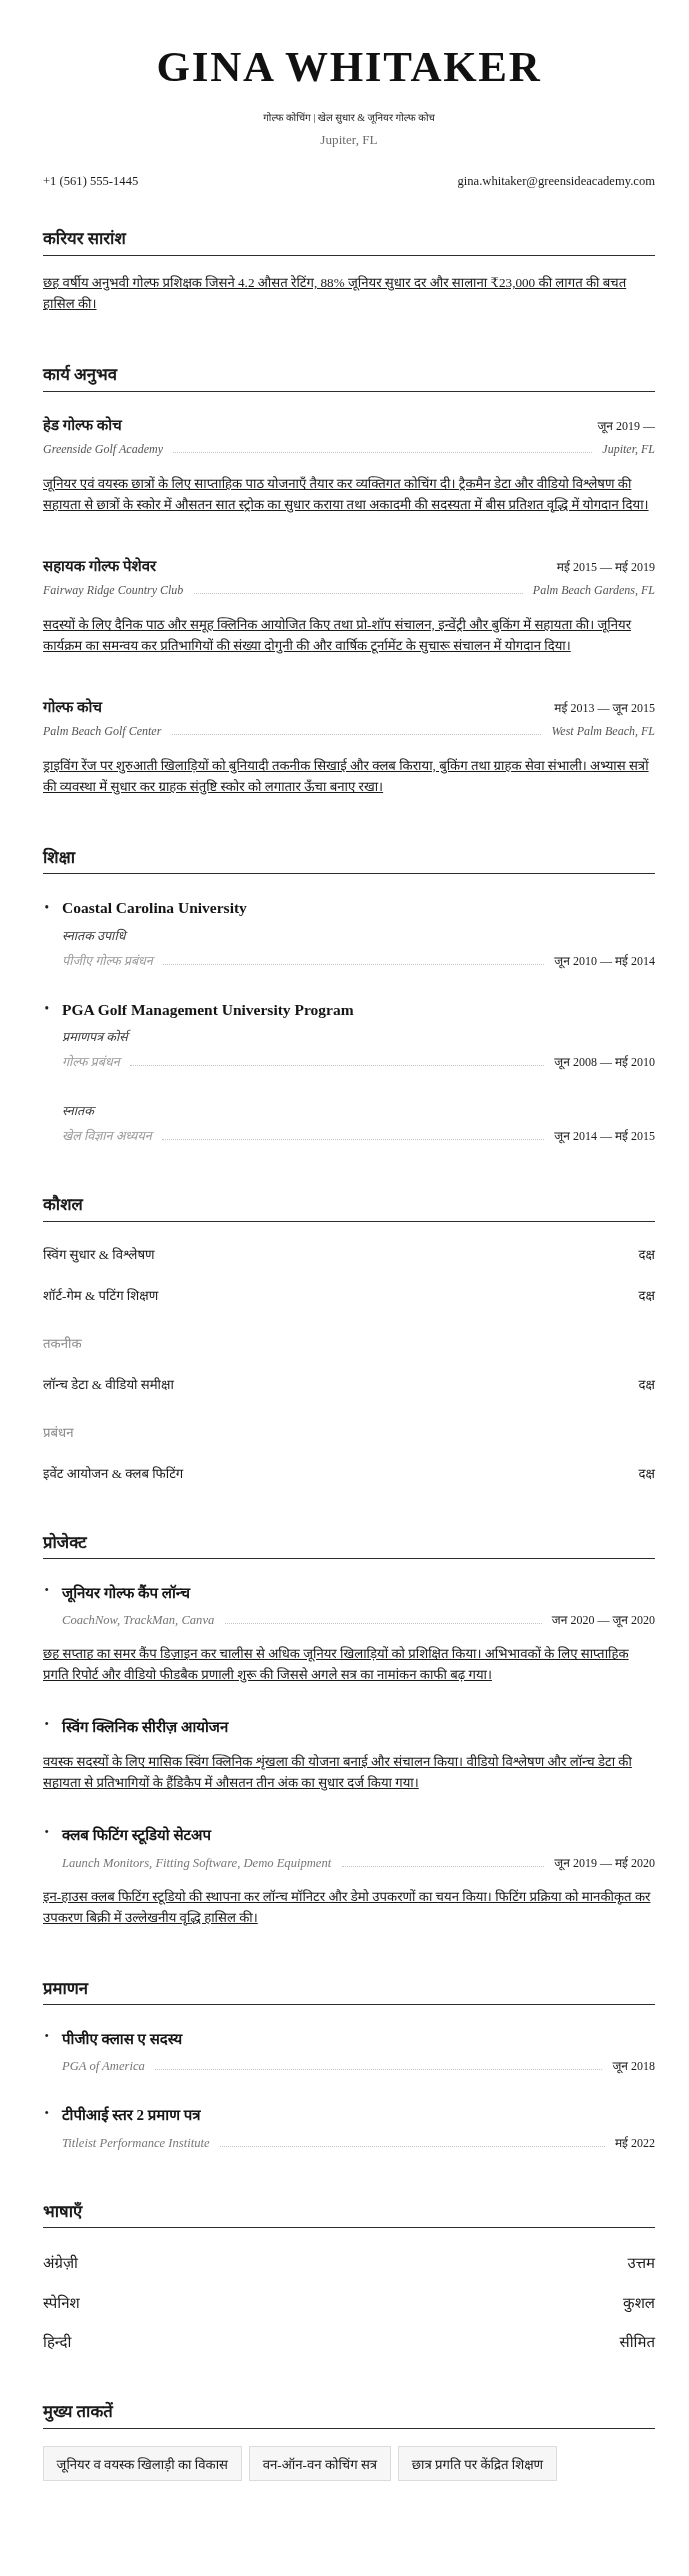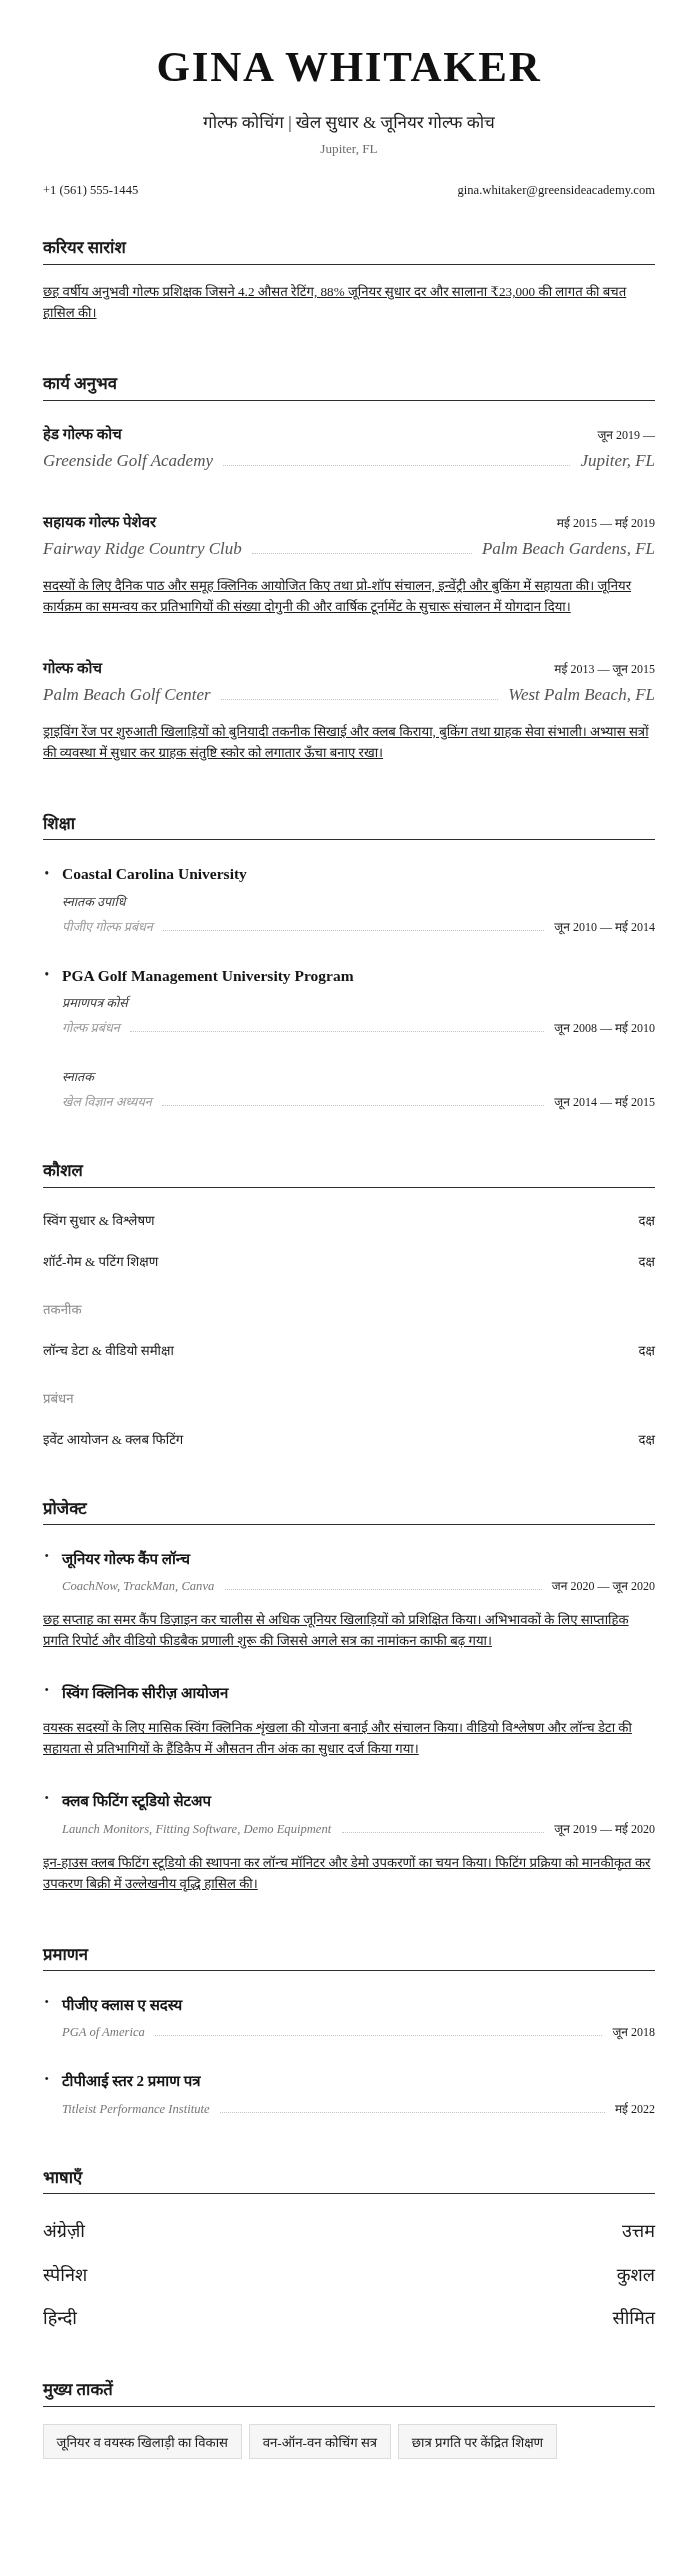--- a/index.html
+++ b/index.html
@@ -17,21 +17,21 @@
     font-size: 43px;
     line-height: 1;
     font-weight: bold;
     text-align: center;
     letter-spacing: 1.7px;
     margin: 45px 0 0 0;
     color: #111111;
   }
   .subtitle {
     text-align: center;
-    font-size: 17px;
+    font-size: 10px;
     margin-top: 22px;
     color: #1f1f1f;
   }
   .city {
     text-align: center;
     font-size: 13.2px;
     margin-top: 8px;
     color: #6e6e6e;
   }
   .contact-row {
@@ -74,21 +74,21 @@
     border-bottom: 0.6px dotted #c4c4c4;
     margin: 0 10.3px;
     min-width: 17px;
   }
 
   
   .job { margin-top: 22px; }
   .job + .job { margin-top: 40px; }
   .job-title { font-size: 15px; font-weight: bold; color: #1b1b1b; }
   .date { font-size: 12px; color: #1b1b1b; white-space: nowrap; }
-  .sub-row { margin-top: 8px; font-size: 17px; }
+  .sub-row { margin-top: 8px; font-size: 12px; }
   .org { font-style: italic; color: #555555; white-space: nowrap; }
   .place { font-style: italic; color: #555555; white-space: nowrap; }
 
   
   .bulleted { position: relative; padding-left: 19px; }
   .bulleted::before {
     content: "\2022";
     position: absolute;
     left: 1.7px;
     top: 1.1px;
@@ -118,21 +118,21 @@
   .tools { font-style: italic; color: #777777; white-space: nowrap; }
   .proj-desc { margin-top: 15px; }
 
   
   .cert { margin-top: 23px; }
   .cert + .cert { margin-top: 30px; }
   .cert-title { font-size: 15px; font-weight: bold; color: #151515; }
   .cert-sub { margin-top: 9.2px; font-size: 12.6px; }
 
   
-  .lang-row { font-size: 18px; margin-top: 19.5px; color: #1b1b1b; text-align: right; }
+  .lang-row { font-size: 15px; margin-top: 19.5px; color: #1b1b1b; text-align: right; }
   .lang-row.first { margin-top: 24px; }
 
   
   .pill-row { display: flex; gap: 7.5px; margin-top: 17px; }
   .pill {
     background: #f6f6f6;
     border: 0.6px solid #dcdcdc;
     padding: 7.5px 12.6px;
     font-size: 13.2px;
     color: #1b1b1b;
@@ -165,20 +165,21 @@
     <div class="job">
       <div class="space-row">
         <span class="job-title">हेड गोल्फ कोच</span>
         <span class="date">जून 2019 —</span>
       </div>
       <div class="flex-row sub-row">
         <span class="org">Greenside Golf Academy</span>
         <span class="leader"></span>
         <span class="place">Jupiter, FL</span>
       </div>
+      <p class="para">जूनियर एवं वयस्क छात्रों के लिए साप्ताहिक पाठ योजनाएँ तैयार कर व्यक्तिगत कोचिंग दी। ट्रैकमैन डेटा और वीडियो विश्लेषण की सहायता से छात्रों के स्कोर में औसतन सात स्ट्रोक का सुधार कराया तथा अकादमी की सदस्यता में बीस प्रतिशत वृद्धि में योगदान दिया।</p>
     </div>
 
     <div class="job">
       <div class="space-row">
         <span class="job-title">सहायक गोल्फ पेशेवर</span>
         <span class="date">मई 2015 — मई 2019</span>
       </div>
       <div class="flex-row sub-row">
         <span class="org">Fairway Ridge Country Club</span>
         <span class="leader"></span>

